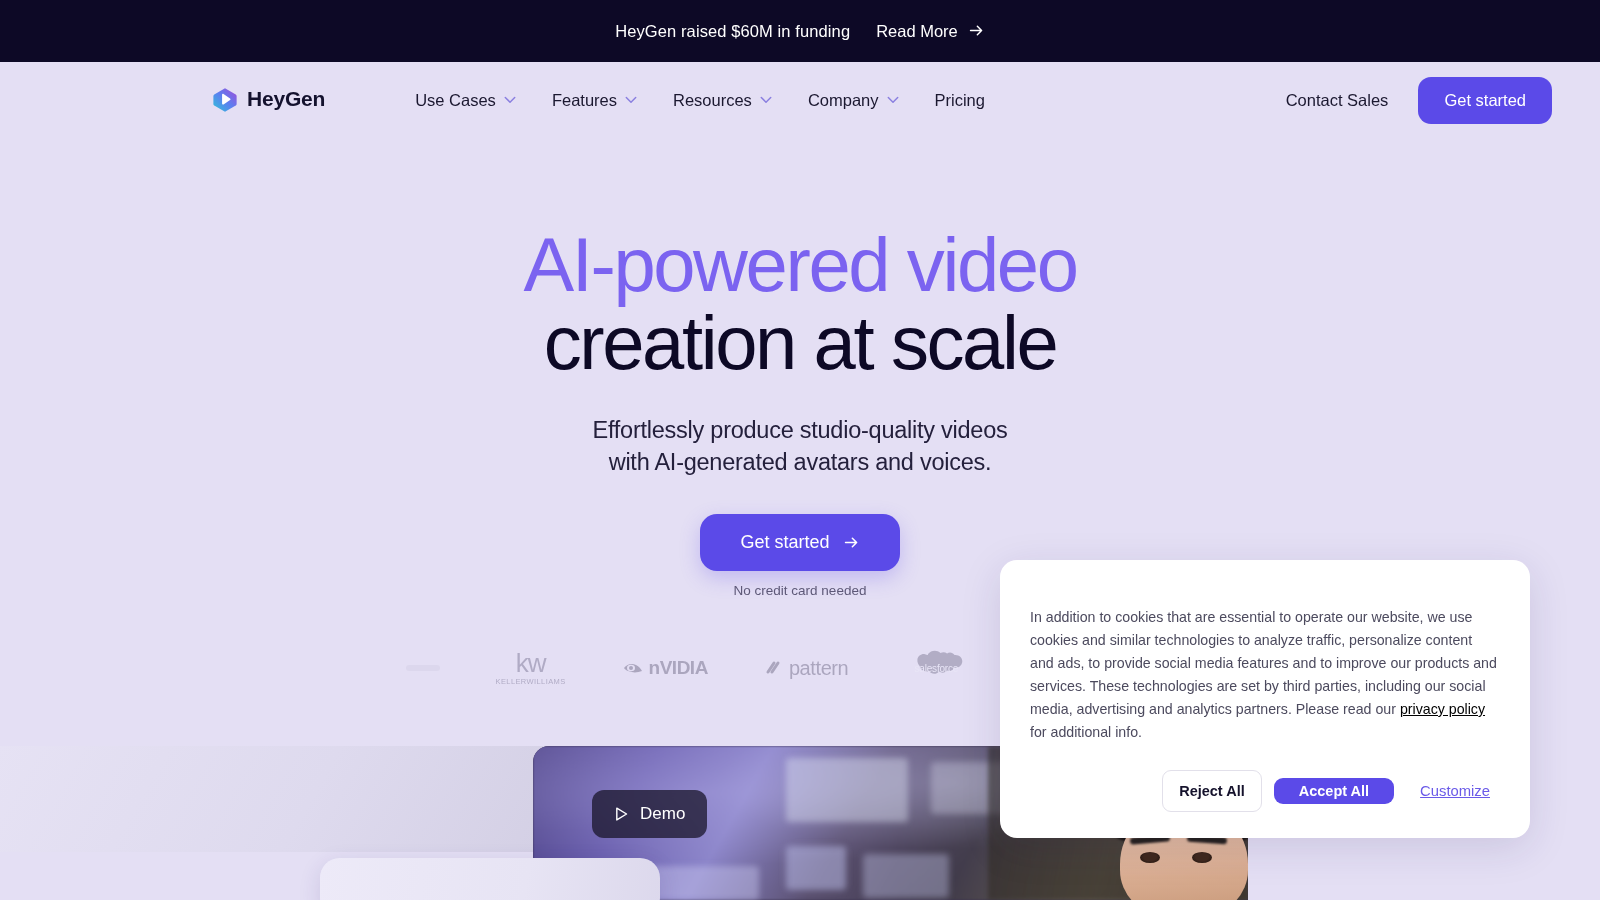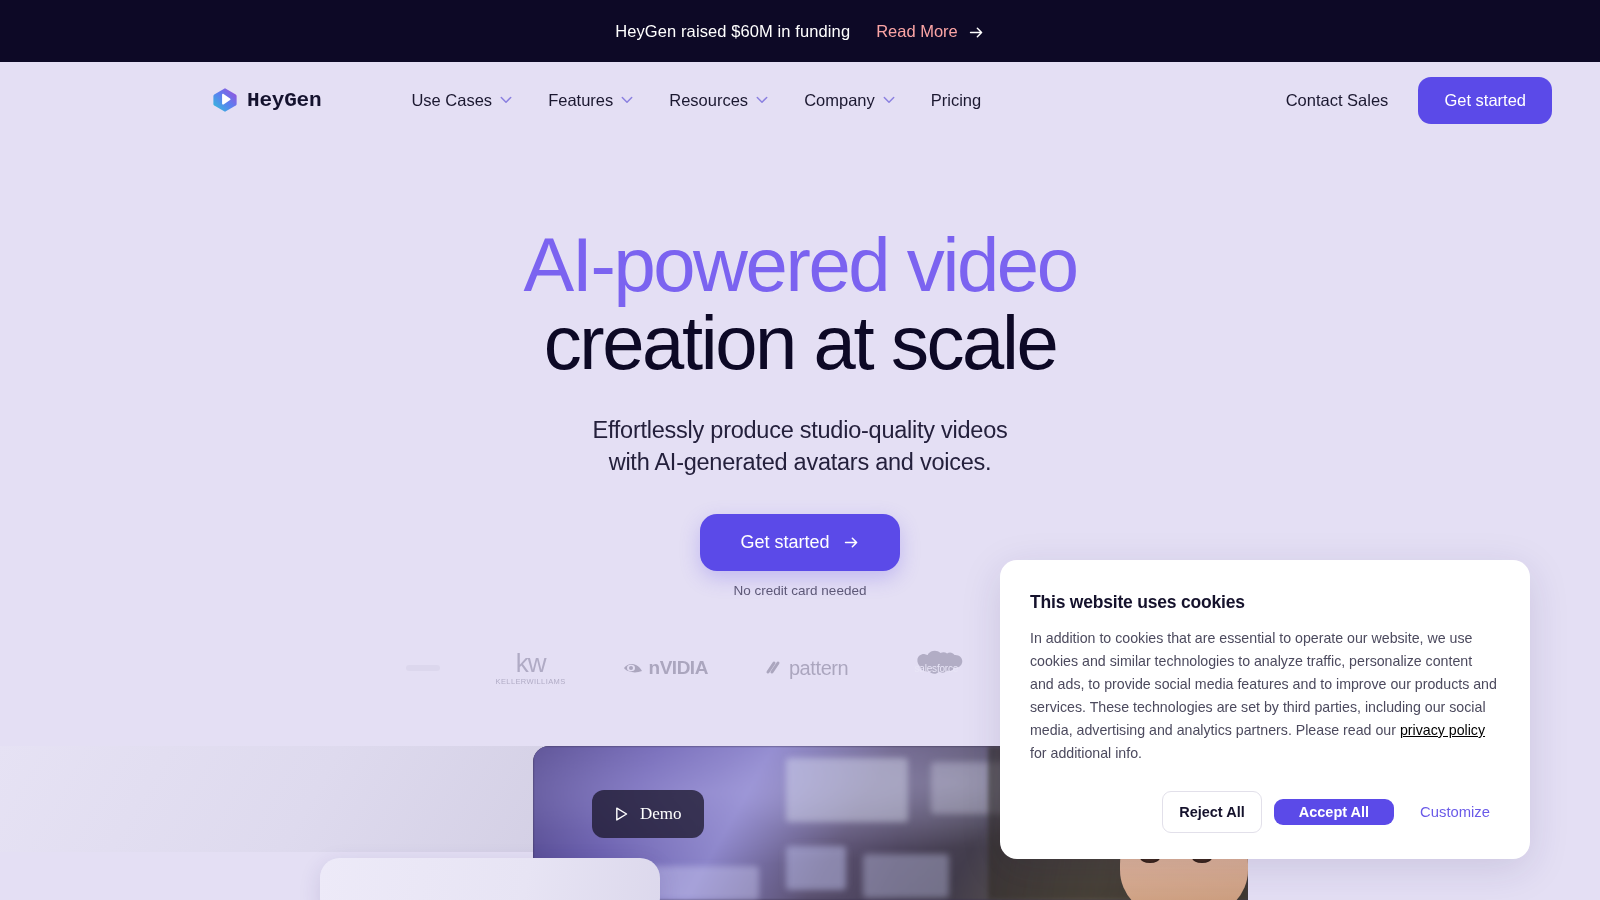--- a/index.html
+++ b/index.html
@@ -15,33 +15,33 @@
   .announce {
     height:62px;
     background:#0d0926;
     display:flex; align-items:center; justify-content:center;
     gap:26px;
     color:#ffffff;
     position:relative; z-index:40;
   }
   .announce-text { font-size:16.5px; letter-spacing:.1px; }
   .announce-link {
-    font-size:16.5px; color:#fca5a5; text-decoration:none;
-    display:flex; align-items:flex-end; gap:10px; cursor:pointer;
+    font-size:16.5px; color:#ffffff; text-decoration:none;
+    display:flex; align-items:flex-start; gap:10px; cursor:pointer;
   }
   .arrow-r { display:inline-block; width:17px; height:17px; }
 
   
   .header {
     height:76px;
     display:flex; align-items:center;
     padding:0 48px 0 212px;
     position:relative; z-index:35;
   }
-  .brand { display:flex; align-items:center; gap:9px; cursor:pointer;font-family:Liberation Mono, monospace; }
+  .brand { display:flex; gap:9px; cursor:pointer; }
   .brand-mark { width:26px; height:26px; display:block; }
   .brand-name {
     font-size:21px; font-weight:bold; color:#14122e; letter-spacing:-.2px;
   }
 
   .nav { display:flex; align-items:center; gap:36px; margin-left:90px; }
   .nav-item {
     display:flex; align-items:center; gap:8px;
     font-size:16.5px; color:#1b1830; cursor:pointer;
     white-space:nowrap;
@@ -111,21 +111,21 @@
   .logo-sf .txt {
     position:absolute; left:0; right:0; top:50%; transform:translateY(-50%);
     text-align:center; font-size:10px; color:#efeefa; letter-spacing:-.2px;
   }
   .logo-volvo { font-size:15px; letter-spacing:6px; color:#5d5876; font-family:"Liberation Serif", serif; }
   .logo-undp { width:33px; }
 
   
   .stage {
     position:absolute; left:0; right:0; top:746px; bottom:0;
-    z-index:5; overflow:hidden;font-family:Liberation Serif, serif;
+    z-index:5; overflow:hidden;
   }
   .video-card {
     position:absolute; left:533px; top:0; width:715px; height:154px;
     border-radius:16px 16px 0 0; overflow:hidden;
     background:#3a3150;
   }
   .video-bg {
     position:absolute; inset:0;
     background:
       radial-gradient(circle at 88% 70%, rgba(255,255,255,.14), transparent 42%),
@@ -235,20 +235,21 @@
   }
   .btn-accept {
     background:#5b4ae8; border:none; color:#fff;
     font-family:inherit; font-size:14.5px; font-weight:bold;
     border-radius:9px; padding:5px 25px; cursor:pointer;
   }
   .btn-customize {
     background:none; border:none; color:#6a5ae8;
     font-family:inherit; font-size:14.8px; cursor:pointer;
     padding:10px 8px 10px 14px;
+    text-decoration:underline;
   }
 </style>
 </head>
 <body>
 
 <div class="announce">
   <span class="announce-text">HeyGen raised $60M in funding</span>
   <a class="announce-link">
     <span>Read More</span>
     <svg class="arrow-r" viewBox="0 0 20 20">
@@ -427,21 +428,20 @@
       </svg>
       <span>Demo</span>
     </div>
   </div>
 
   <div class="right-fill"></div>
   <div class="float-card"></div>
 </div>
 
 <div class="cookie">
-  <div class="cookie-title">This website uses cookies</div>
   <p class="cookie-body">
     <span>In addition to cookies that are essential to operate our website, we use cookies and similar technologies to analyze traffic, personalize content and ads, to provide social media features and to improve our products and services. These technologies are set by third parties, including our social media, advertising and analytics partners. Please read our </span><a>privacy policy</a><span> for additional info.</span>
   </p>
   <div class="cookie-actions">
     <button class="btn-reject">Reject All</button>
     <button class="btn-accept">Accept All</button>
     <button class="btn-customize">Customize</button>
   </div>
 </div>
 

